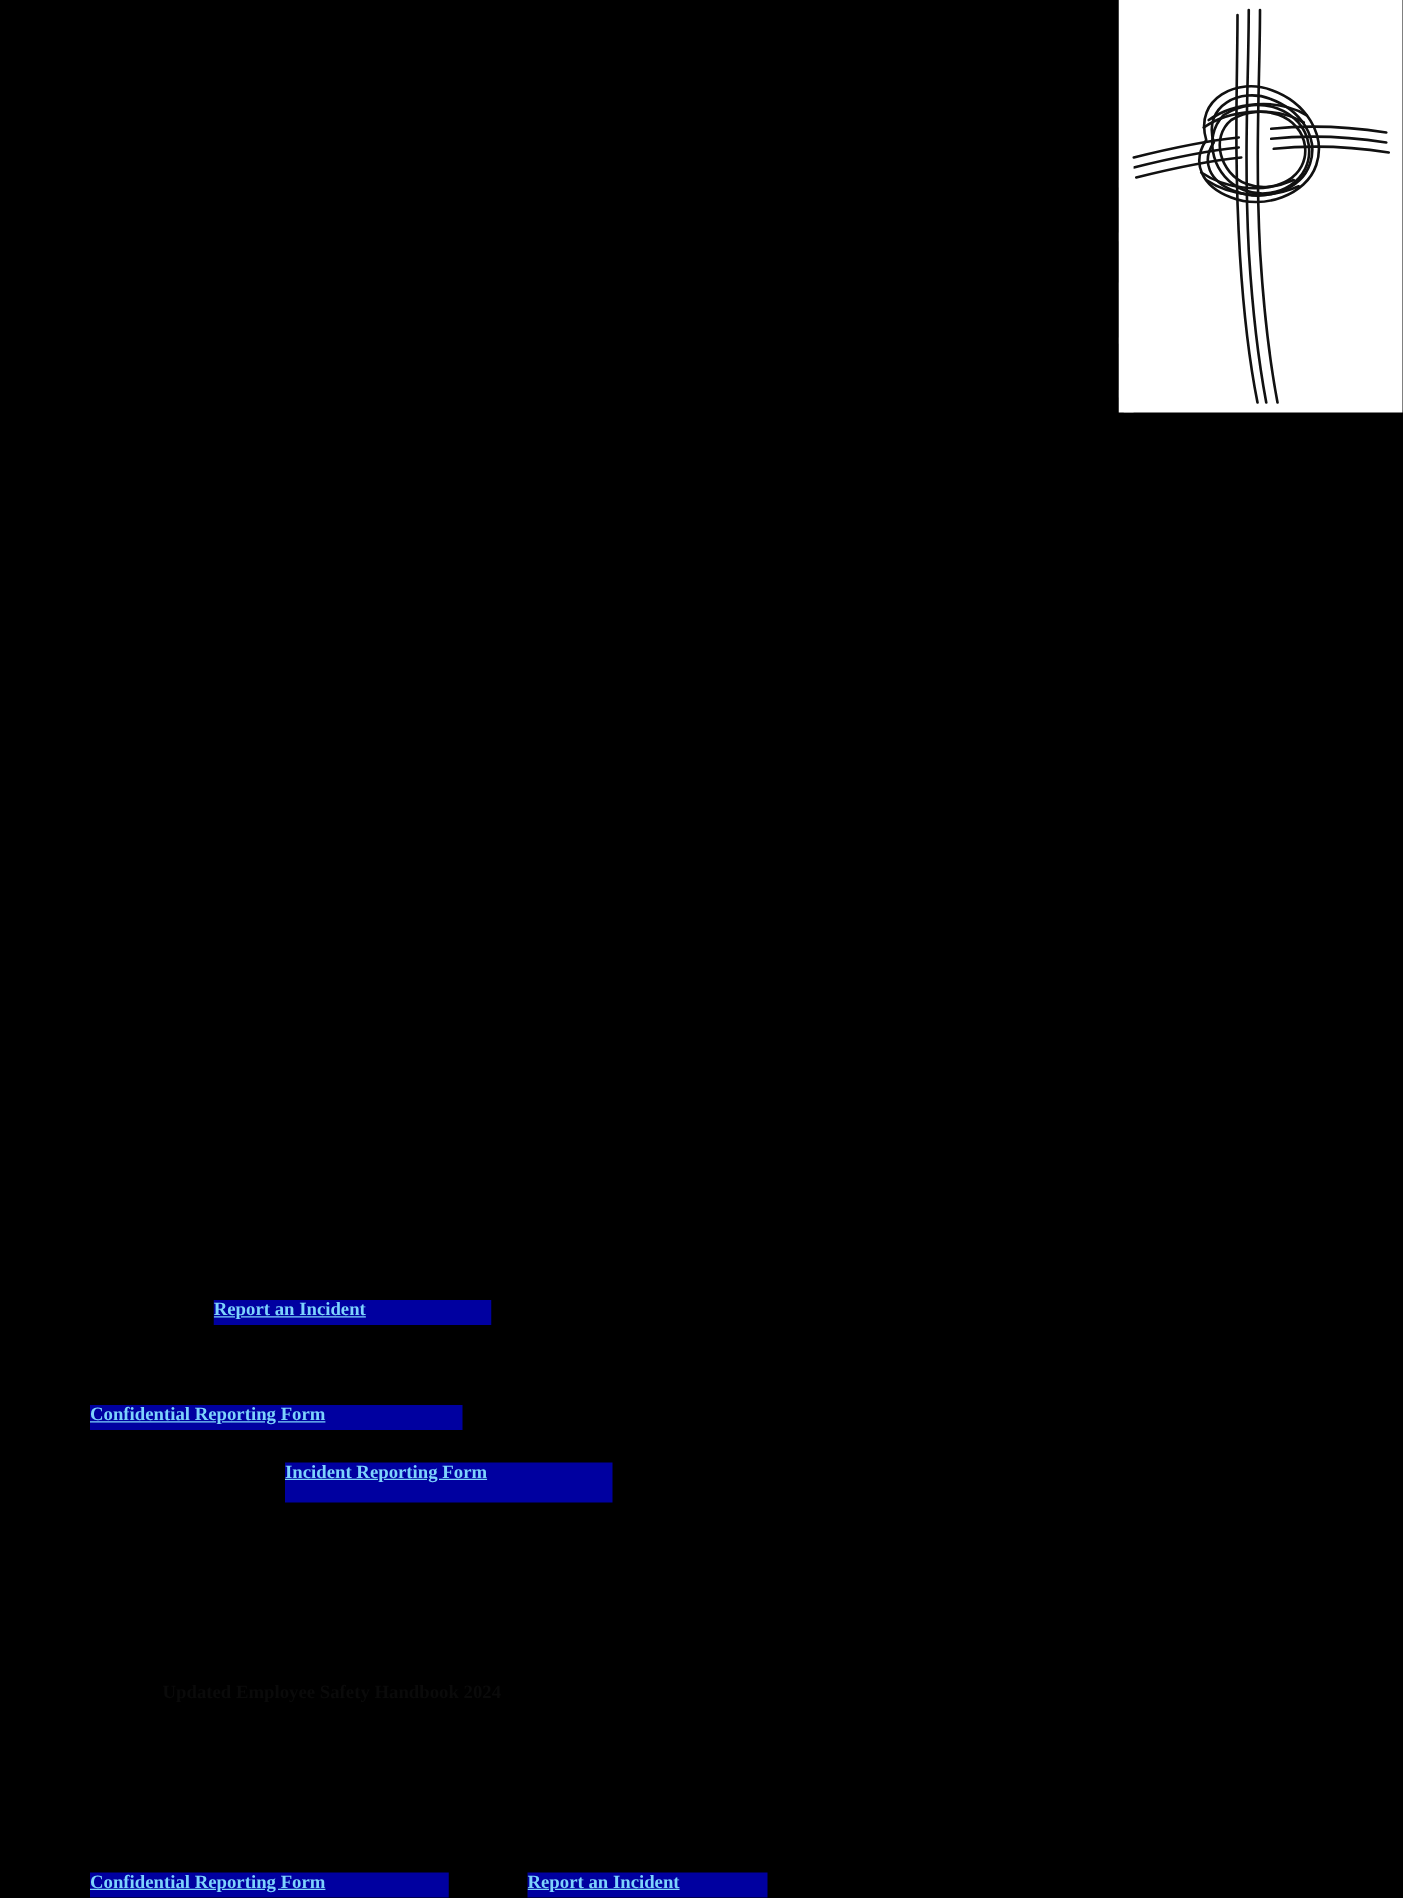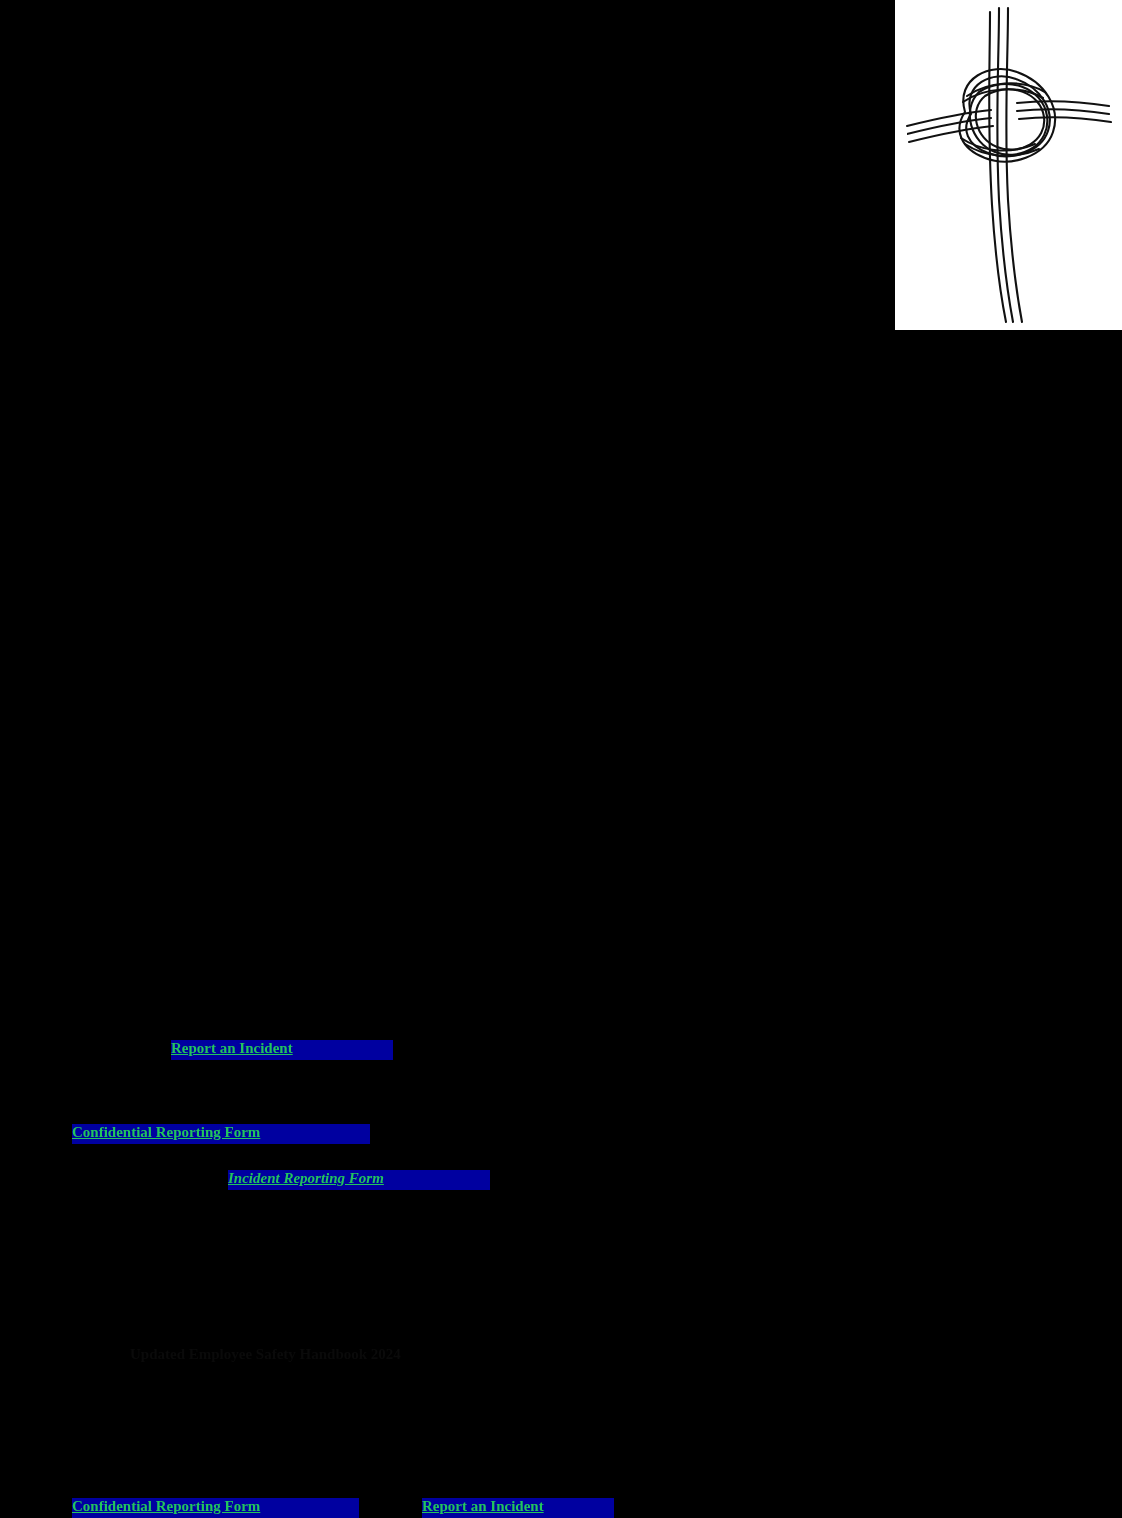--- a/index.html
+++ b/index.html
@@ -43,33 +43,33 @@
     position: absolute;
     left: 895px;
     top: 130px;
     width: 12px;
     height: 200px;
   }
 
   
   .link {
     position: absolute;
-    color: #22c55e;
+    color: #7dd3fc;
     background: #0000a0;
     text-decoration: underline;
     font-weight: bold;
     font-size: 15px;
     line-height: 1.1;
     white-space: nowrap;
     letter-spacing: 0px;
     overflow: hidden;
   }
   #link-1 { left: 171px; top: 1040px; width: 222px;  height: 20px; }
   #link-2 { left: 72px;  top: 1124px; width: 298px;  height: 20px; }
-  #link-3 { left: 228px; top: 1170px; width: 262px;  height: 20px; font-style: italic; }
+  #link-3 { left: 228px; top: 1170px; width: 262px;  height: 32px; }
   #link-4 { left: 72px;  top: 1498px; width: 287px;  height: 20px; }
   #link-5 { left: 422px; top: 1498px; width: 192px;  height: 20px; }
 
   
   .caption {
     position: absolute;
     left: 130px;
     top: 1344px;
     width: 420px;
     font-size: 15px;

